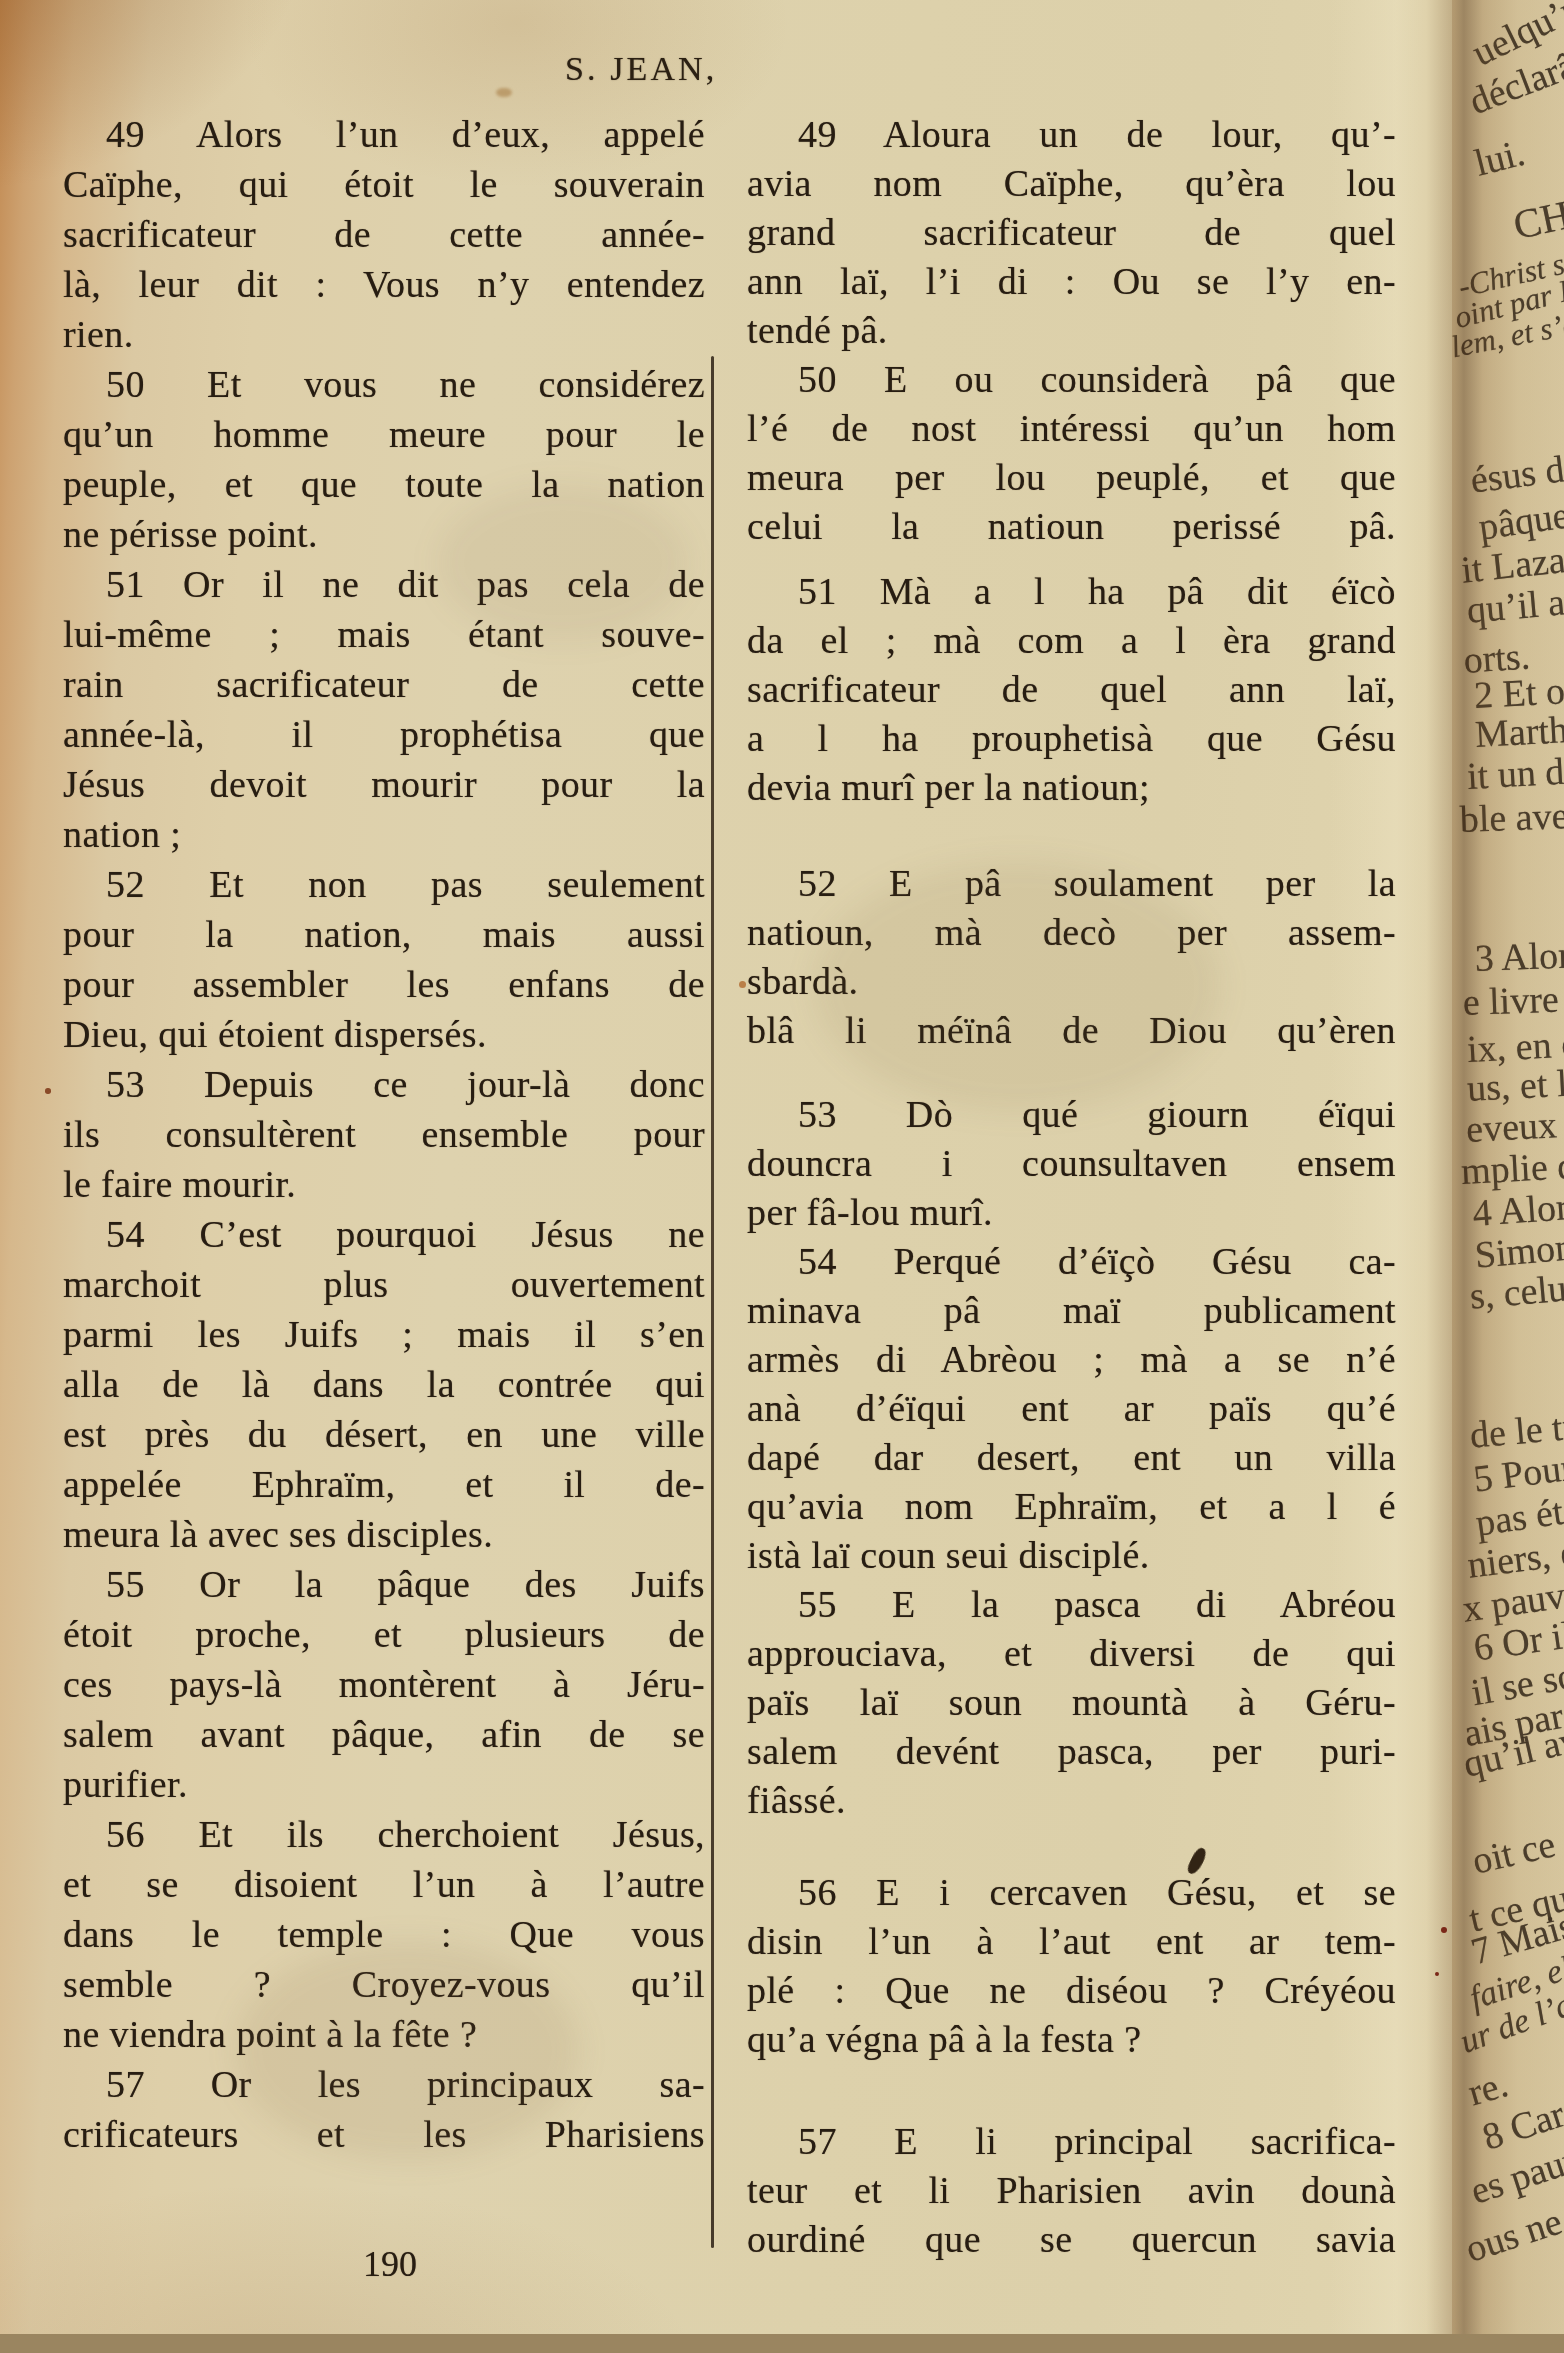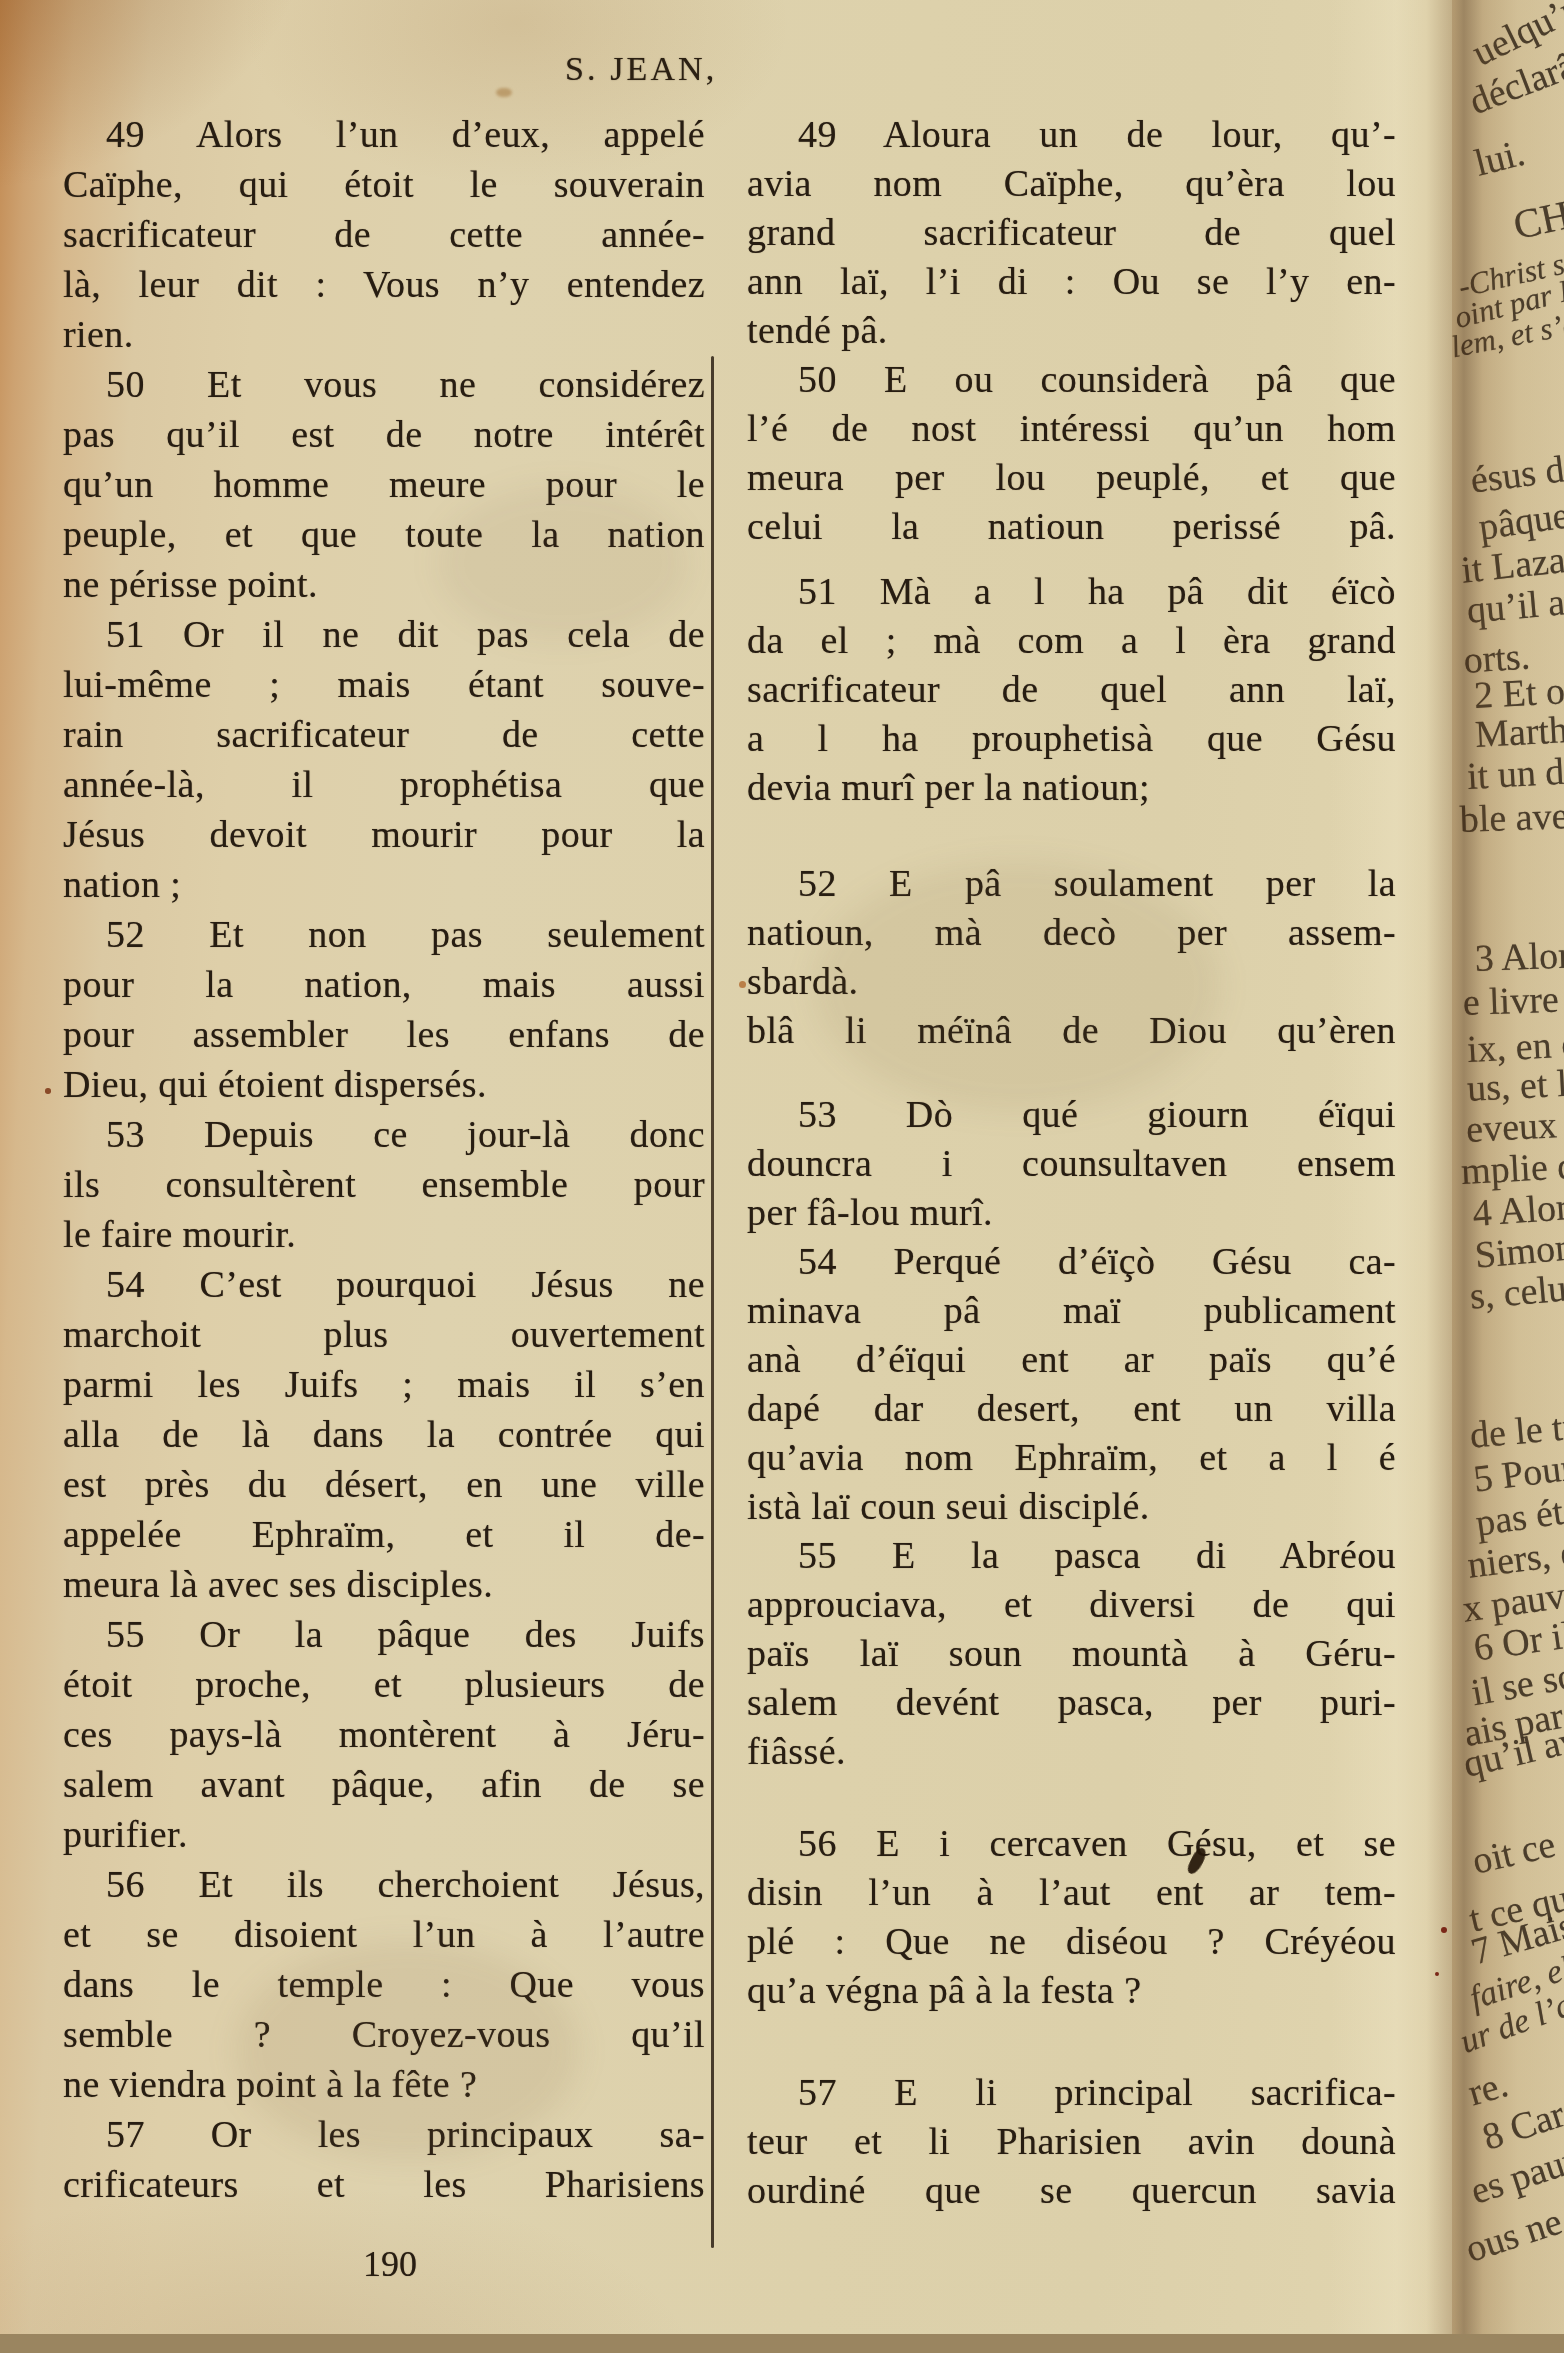--- a/index.html
+++ b/index.html
@@ -148,21 +148,20 @@
   <div class="col col-left">
       <div class="verse">
         <div class="line first">49 Alors l’un d’eux, appelé</div>
         <div class="line">Caïphe, qui étoit le souverain</div>
         <div class="line">sacrificateur de cette année-</div>
         <div class="line">là, leur dit : Vous n’y entendez</div>
         <div class="line no-fill">rien.</div>
       </div>
       <div class="verse">
         <div class="line first">50 Et vous ne considérez</div>
-        <div class="line">pas qu’il est de notre intérêt</div>
         <div class="line">qu’un homme meure pour le</div>
         <div class="line">peuple, et que toute la nation</div>
         <div class="line no-fill">ne périsse point.</div>
       </div>
       <div class="verse">
         <div class="line first">51 Or il ne dit pas cela de</div>
         <div class="line">lui-même ; mais étant souve-</div>
         <div class="line">rain sacrificateur de cette</div>
         <div class="line">année-là, il prophétisa que</div>
         <div class="line">Jésus devoit mourir pour la</div>
@@ -238,20 +237,21 @@
         <div class="line">blâ li méïnâ de Diou qu’èren</div>
       </div>
       <div class="verse" style="margin-top: 35px;">
         <div class="line first">53 Dò qué giourn éïqui</div>
         <div class="line">douncra i counsultaven ensem</div>
         <div class="line no-fill">per fâ-lou murî.</div>
       </div>
       <div class="verse">
         <div class="line first">54 Perqué d’éïçò Gésu ca-</div>
         <div class="line">minava pâ maï publicament</div>
+        <div class="line">armès di Abrèou ; mà a se n’é</div>
         <div class="line">anà d’éïqui ent ar païs qu’é</div>
         <div class="line">dapé dar desert, ent un villa</div>
         <div class="line">qu’avia nom Ephraïm, et a l é</div>
         <div class="line no-fill">istà laï coun seui disciplé.</div>
       </div>
       <div class="verse">
         <div class="line first">55 E la pasca di Abréou</div>
         <div class="line">approuciava, et diversi de qui</div>
         <div class="line">païs laï soun mountà à Géru-</div>
         <div class="line">salem devént pasca, per puri-</div>

